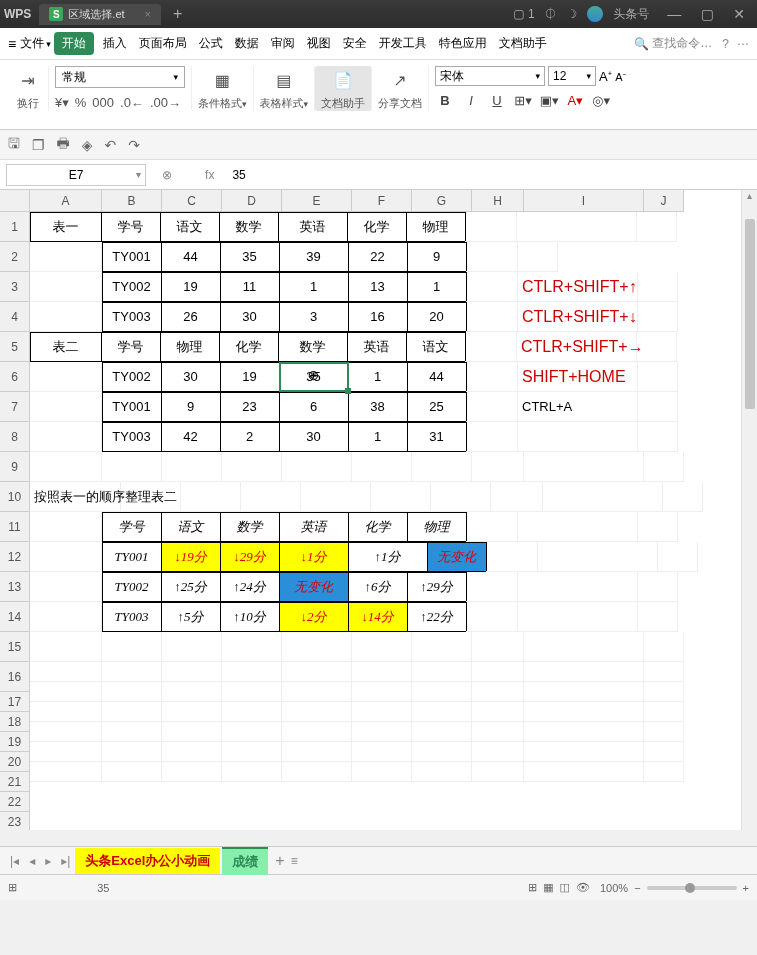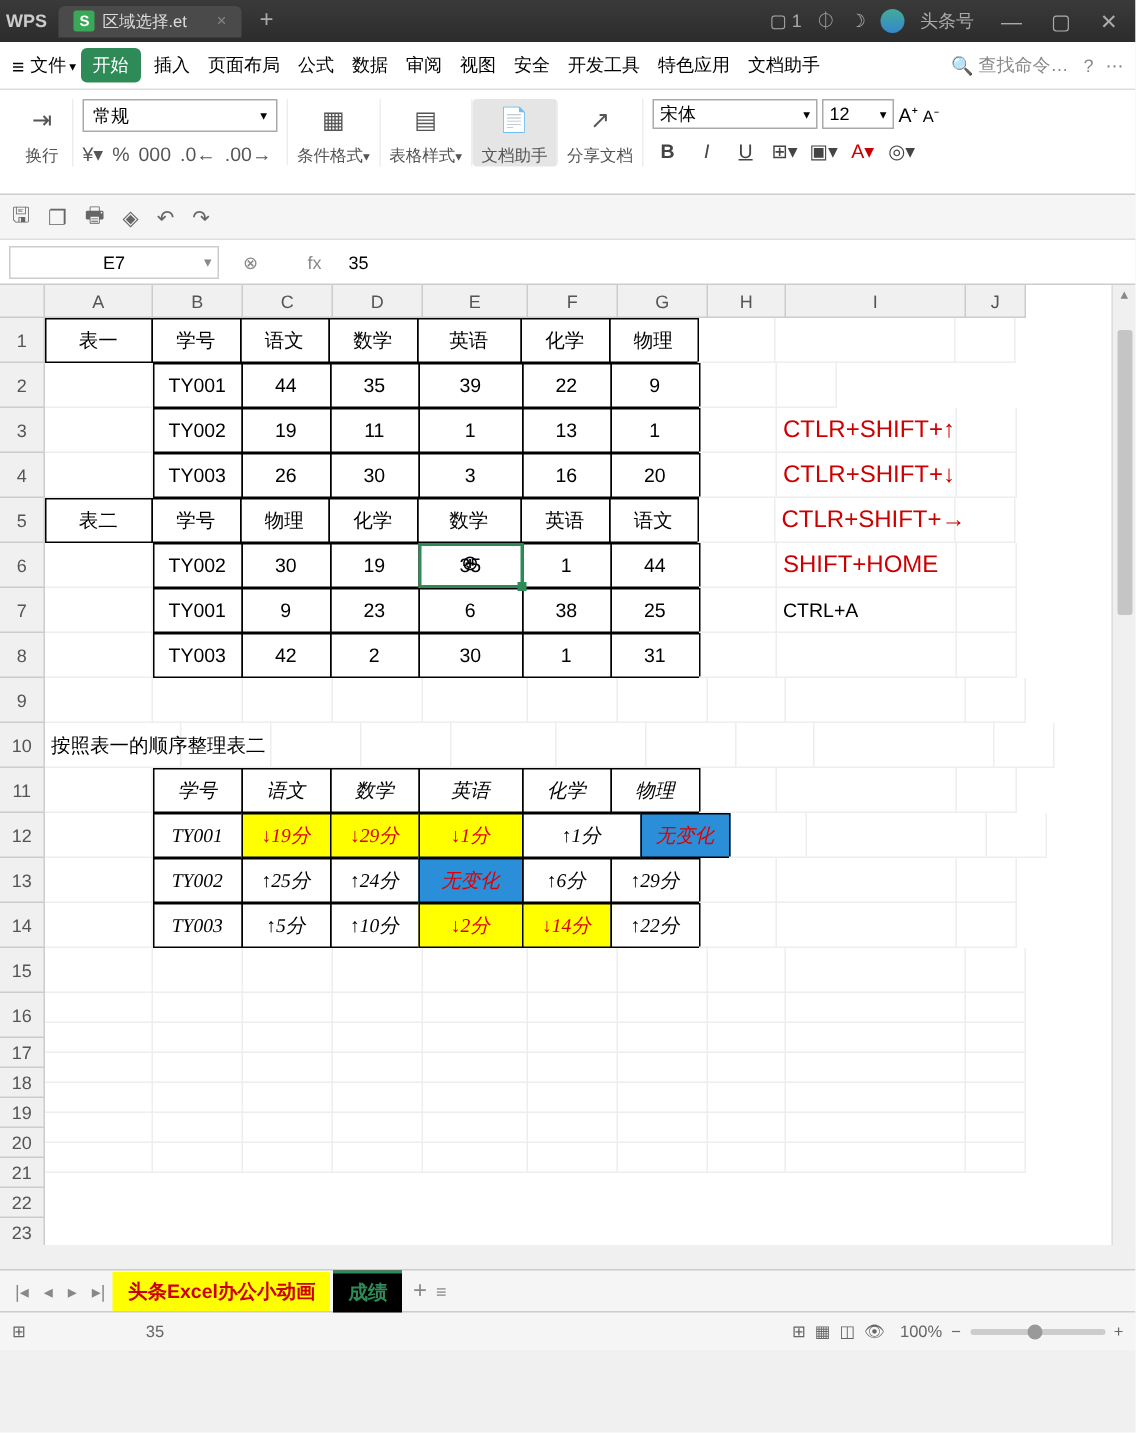--- a/index.html
+++ b/index.html
@@ -60,21 +60,21 @@
 .yellow { background:#ffff00; }
 .blue { background:#2a8fd8; }
 .red-txt { color:#d00; font-family:"KaiTi","STKaiti",serif; }
 .kai { font-family:"KaiTi","STKaiti",serif; font-style:italic; }
 .note-txt { color:#c00; font-size:16px; }
 .sheet-tabs { background:#f5f5f5; height:28px; display:flex; align-items:center; border-top:1px solid #ccc; padding:0 6px; }
 .sheet-nav { display:flex; gap:2px; color:#888; }
 .sheet-nav span{padding:0 4px;font-size:12px;}
 .sheet-tab { padding:4px 10px; font-size:13px; margin:0 1px; cursor:pointer; }
 .sheet-tab.yellow-tab { background:#ffff00; color:#c00; font-weight:bold; }
-.sheet-tab.active { color:#2e8b57; font-weight:bold; border-top:2px solid #2e8b57; background:#000000; }
+.sheet-tab.active { color:#2e8b57; font-weight:bold; border-top:2px solid #2e8b57; background:#86efac; }
 .statusbar { background:#f5f5f5; height:26px; display:flex; align-items:center; padding:0 8px; border-top:1px solid #ccc; font-size:11px; color:#666; }
 .statusbar .views { margin-left:auto; display:flex; gap:6px; }
 .statusbar .zoom { display:flex; align-items:center; gap:6px; margin-left:10px; }
 .slider { width:90px; height:4px; background:#ccc; position:relative; border-radius:2px; }
 .slider .thumb { position:absolute; width:10px; height:10px; background:#999; border-radius:50%; top:-3px; left:38px; }
 .scrollbar-v { position:absolute; right:0; top:0; width:16px; height:100%; background:#f0f0f0; border-left:1px solid #ddd; }
 .scrollbar-v .thumb { width:10px; margin:2px auto; background:#c5c5c5; height:190px; border-radius:2px; margin-top:18px; }
 .scrollbar-h { height:16px; background:#f0f0f0; }
 .cursor-cross { position:absolute; font-size:14px; color:#000; pointer-events:none; z-index:10; }
 </style>

